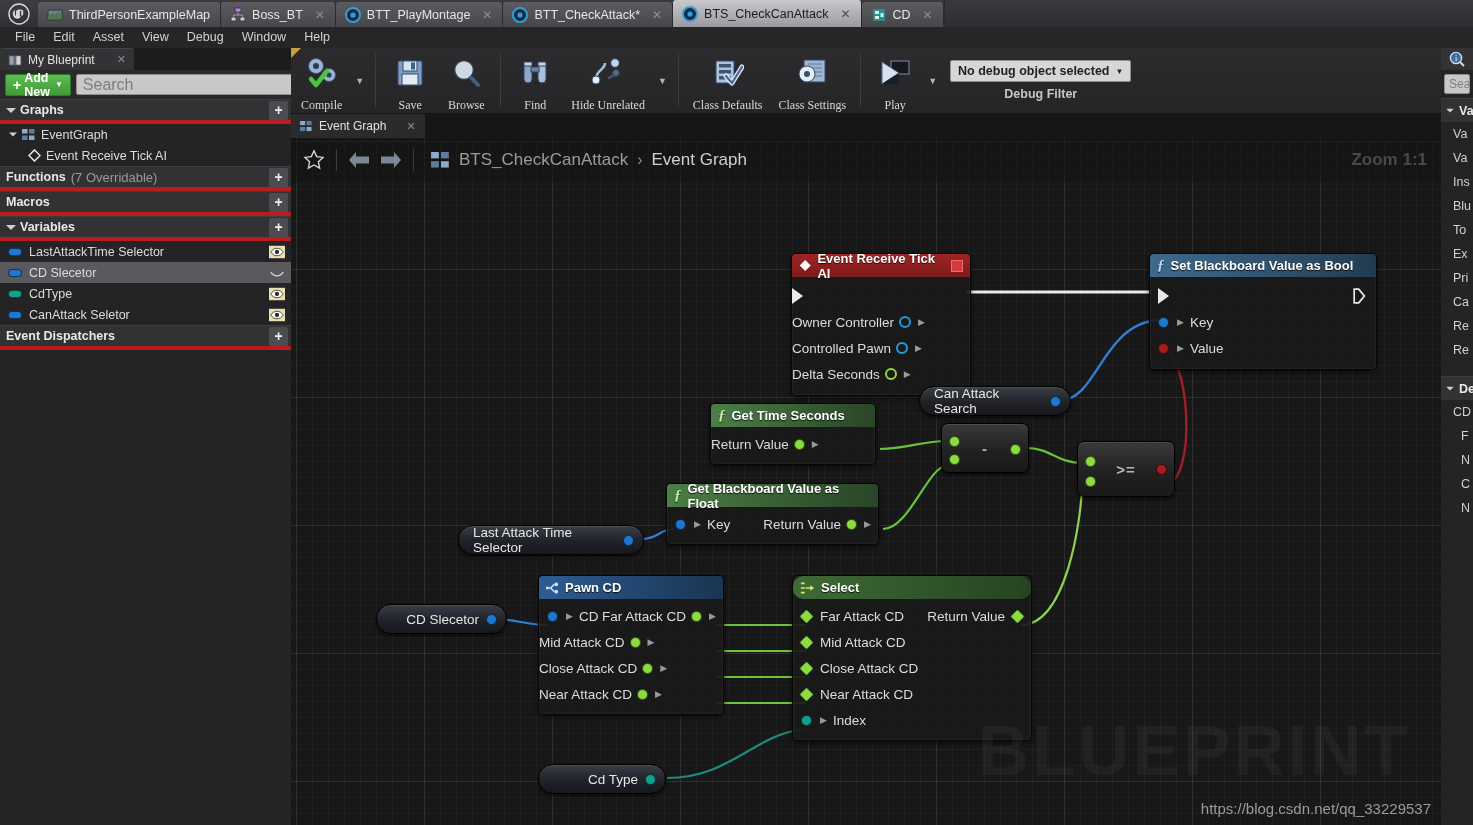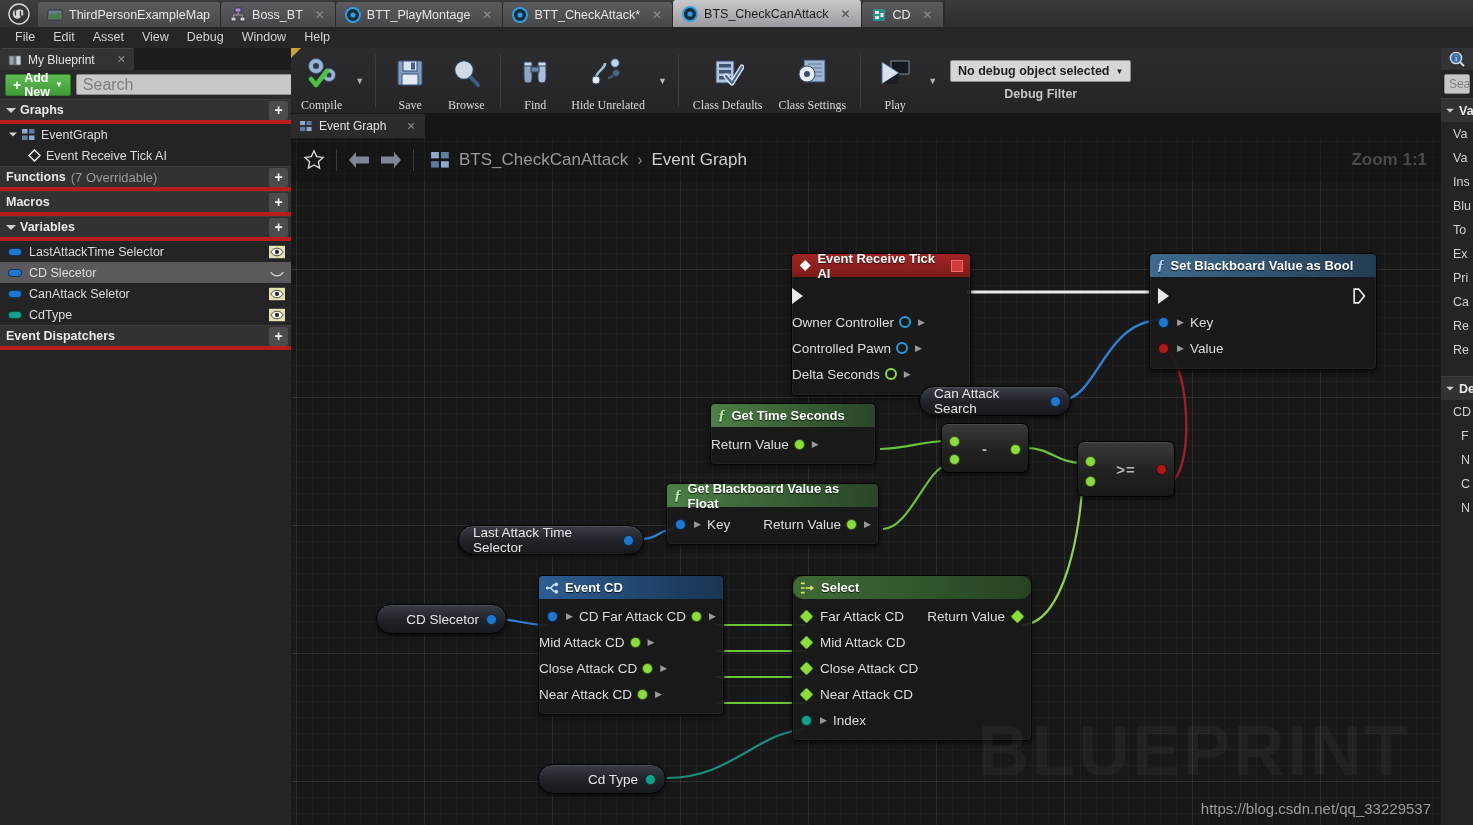--- a/index.html
+++ b/index.html
@@ -461,34 +461,34 @@
       <span class="var-pill" style="background:#1f77d0;"></span>
       <span class="lbl">CD Slecetor</span>
       <span class="eye-cell">
         <svg width="16" height="14" viewBox="0 0 18 14">
           <path d="M2 6c2 3 4.3 4.2 7 4.2S14 9 16 6" fill="none" stroke="#cfcfcf" stroke-width="1.7"></path>
         </svg>
       </span>
     </div>
 
     <div class="tree-row">
-      <span class="var-pill" style="background:#1f77d0;"></span>
-      <span class="lbl">CanAttack Seletor</span>
+      <span class="var-pill" style="background:#14a08a;"></span>
+      <span class="lbl">CdType</span>
       <span class="eye-cell">
         <svg width="16" height="14" viewBox="0 0 18 14">
           <rect x="0" y="0" width="18" height="14" fill="#e8e0b0"></rect>
           <path d="M2 7C4 4 6.3 2.8 9 2.8S14 4 16 7C14 10 11.7 11.2 9 11.2S4 10 2 7z" fill="#fff" stroke="#3a3a30"></path>
           <circle cx="9" cy="7" r="2.4" fill="#2d2d25"></circle>
         </svg>
       </span>
     </div>
 
     <div class="tree-row">
-      <span class="var-pill" style="background:#14a08a;"></span>
-      <span class="lbl">CdType</span>
+      <span class="var-pill" style="background:#1f77d0;"></span>
+      <span class="lbl">CanAttack Seletor</span>
       <span class="eye-cell">
         <svg width="16" height="14" viewBox="0 0 18 14">
           <rect x="0" y="0" width="18" height="14" fill="#e8e0b0"></rect>
           <path d="M2 7C4 4 6.3 2.8 9 2.8S14 4 16 7C14 10 11.7 11.2 9 11.2S4 10 2 7z" fill="#fff" stroke="#3a3a30"></path>
           <circle cx="9" cy="7" r="2.4" fill="#2d2d25"></circle>
         </svg>
       </span>
     </div>
 
     <div class="tree-section">
@@ -785,21 +785,21 @@
       </div>
 
       <div class="node" style="left:247px; top:437px; width:186px;">
         <div class="node-header strct">
           <svg width="13" height="12" viewBox="0 0 14 12">
             <path d="M1 6h4l4-4M5 6l4 4" stroke="#cfe3f7" stroke-width="1.6" fill="none"></path>
             <circle cx="11" cy="2" r="2" fill="#cfe3f7"></circle>
             <circle cx="11" cy="10" r="2" fill="#cfe3f7"></circle>
             <circle cx="1.2" cy="6" r="1.6" fill="#cfe3f7"></circle>
           </svg>
-          <span>Event CD</span>
+          <span>Pawn CD</span>
         </div>
         <div class="node-body" style="padding:4px 0 7px 0;">
           <div class="prow" style="padding:0 7px 0 8px;justify-content:space-between;">
             <span style="display:flex;align-items:center;gap:6px;">
               <span class="pin" style="background:#1f77d0;"></span>
               <span class="pin-arrow">▶</span>
               <span>CD</span>
             </span>
             <span style="display:flex;align-items:center;gap:5px;">
               <span>Far Attack CD</span>

